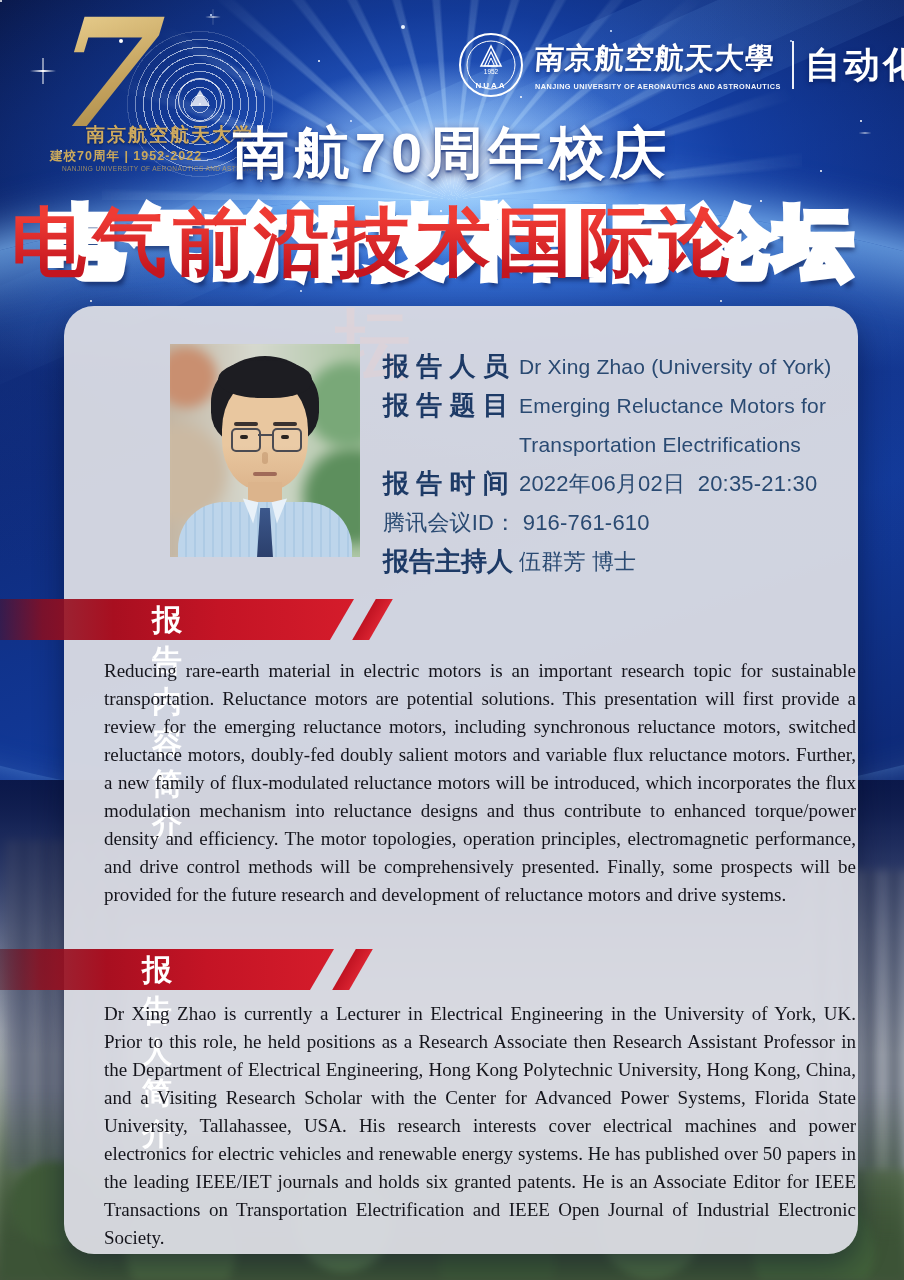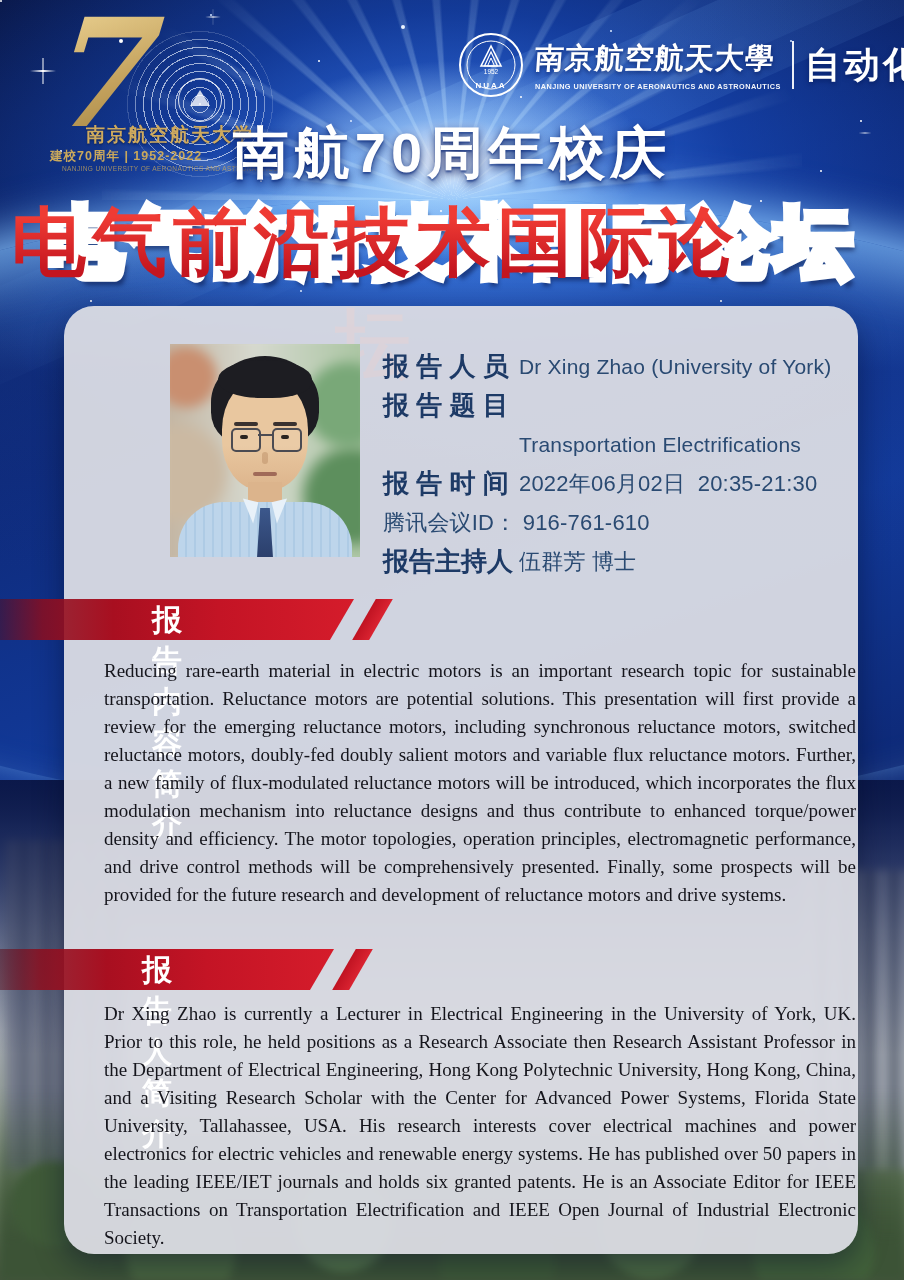--- a/index.html
+++ b/index.html
@@ -229,20 +229,21 @@
     <div class="tie"></div>
   </div>
 
   <div class="info">
     <div class="info-row">
       <span class="ilabel">报 告 人 员</span>
       <span class="ivalue">Dr Xing Zhao (University of York)</span>
     </div>
     <div class="info-row">
       <span class="ilabel">报 告 题 目</span>
+      <span class="ivalue">Emerging Reluctance Motors for</span>
     </div>
     <div class="info-row">
       <span class="ilabel"></span>
       <span class="ivalue">Transportation Electrifications</span>
     </div>
     <div class="info-row">
       <span class="ilabel">报 告 时 间</span>
       <span class="ivalue cjk">2022年06月02日  20:35-21:30</span>
     </div>
     <div class="info-row">

